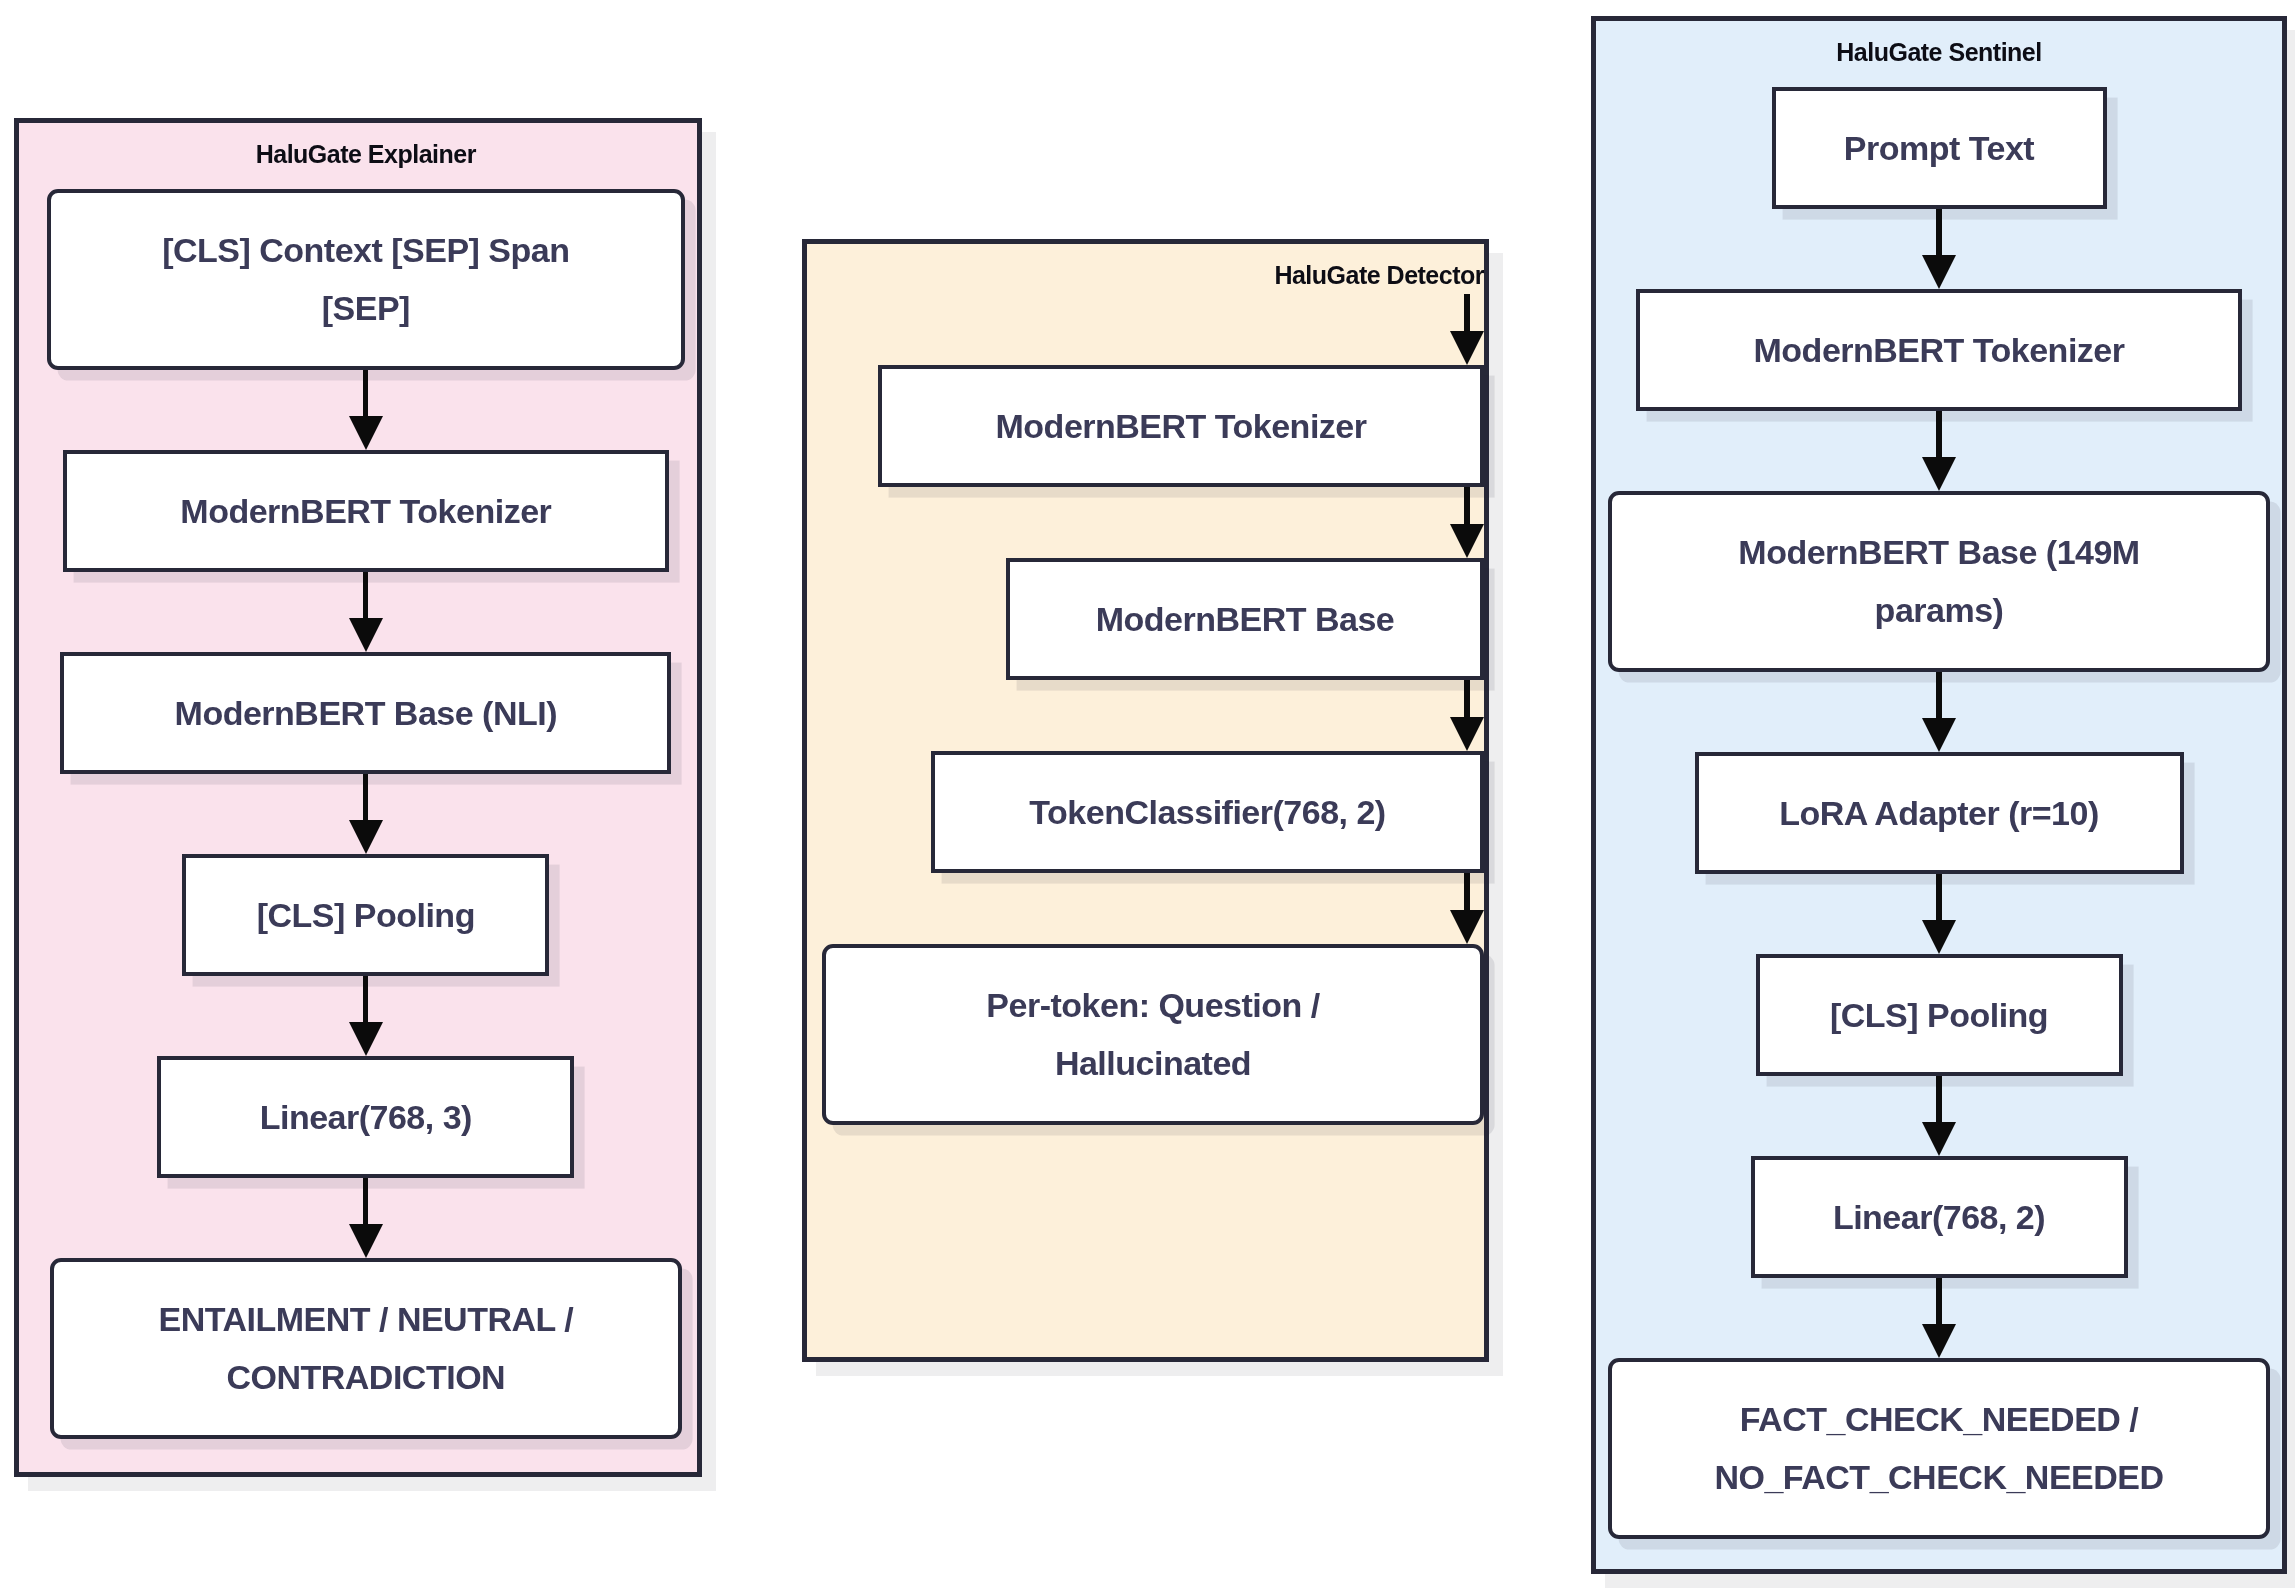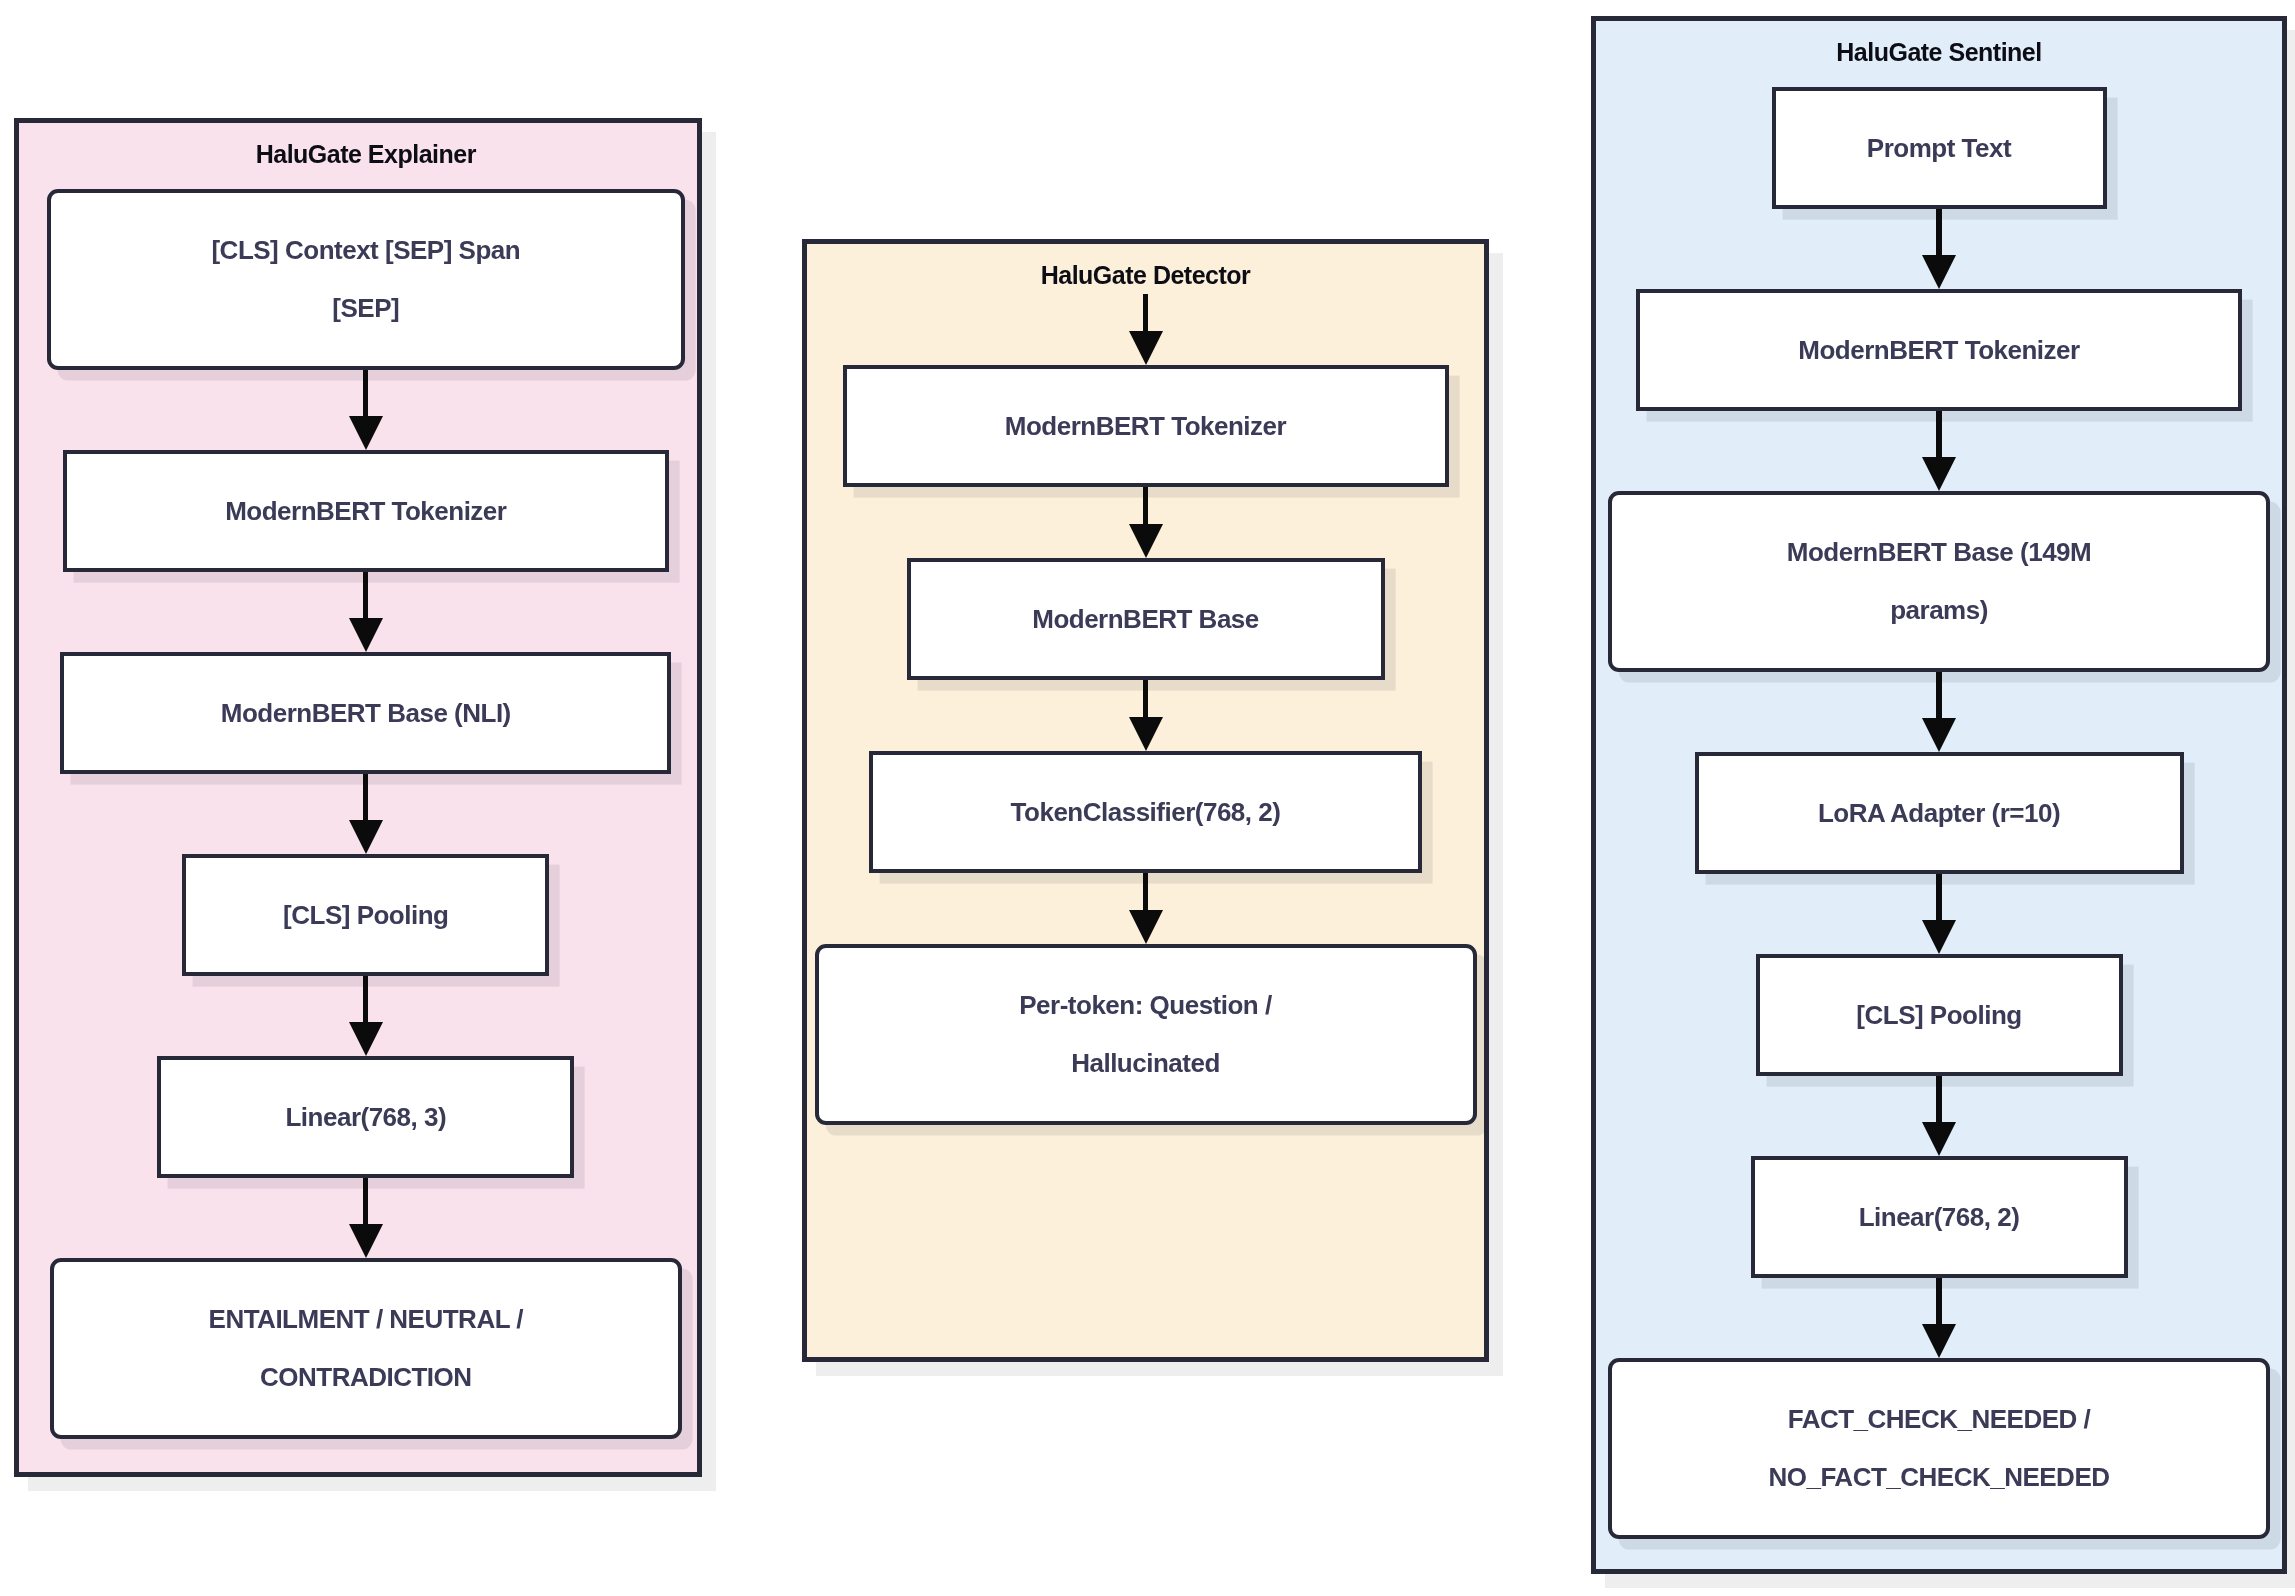--- a/index.html
+++ b/index.html
@@ -30,20 +30,21 @@
     left: 14.3px;  top: 118px;
     width: 688px; height: 1359px;
     background: #fae2ec;
     padding-left: 15px;
     --gap: 80px;
   }
   #panel-detector {
     left: 802px; top: 239px;
     width: 687px; height: 1123px;
     background: #fdf0da;
+    align-items: flex-end;
     --gap: 71px;
   }
   #panel-sentinel {
     left: 1591px; top: 16px;
     width: 696px; height: 1558px;
     background: #e1eefa;
     --gap: 80px;
   }
   .panel-title {
     margin-top: 12.8px;
@@ -61,21 +62,21 @@
     box-shadow: 10.6px 10.6px 0 rgba(39, 40, 56, 0.10);
     display: flex;
     align-items: center;
     justify-content: center;
     flex: 0 0 auto;
   }
   .node.h1 { height: 122px; }
   .node.h2 { height: 181px; border-radius: 11px; }
   .node.first { margin-top: 16px; }
   .node-label {
-    font-size: 26px;
+    font-size: 34px;
     line-height: 58px;
     font-weight: 600;
     letter-spacing: -0.5px;
     color: #3b3b58;
     text-align: center;
     white-space: pre-line;
   }
   .arrow {
     height: var(--gap);
     display: flex;

